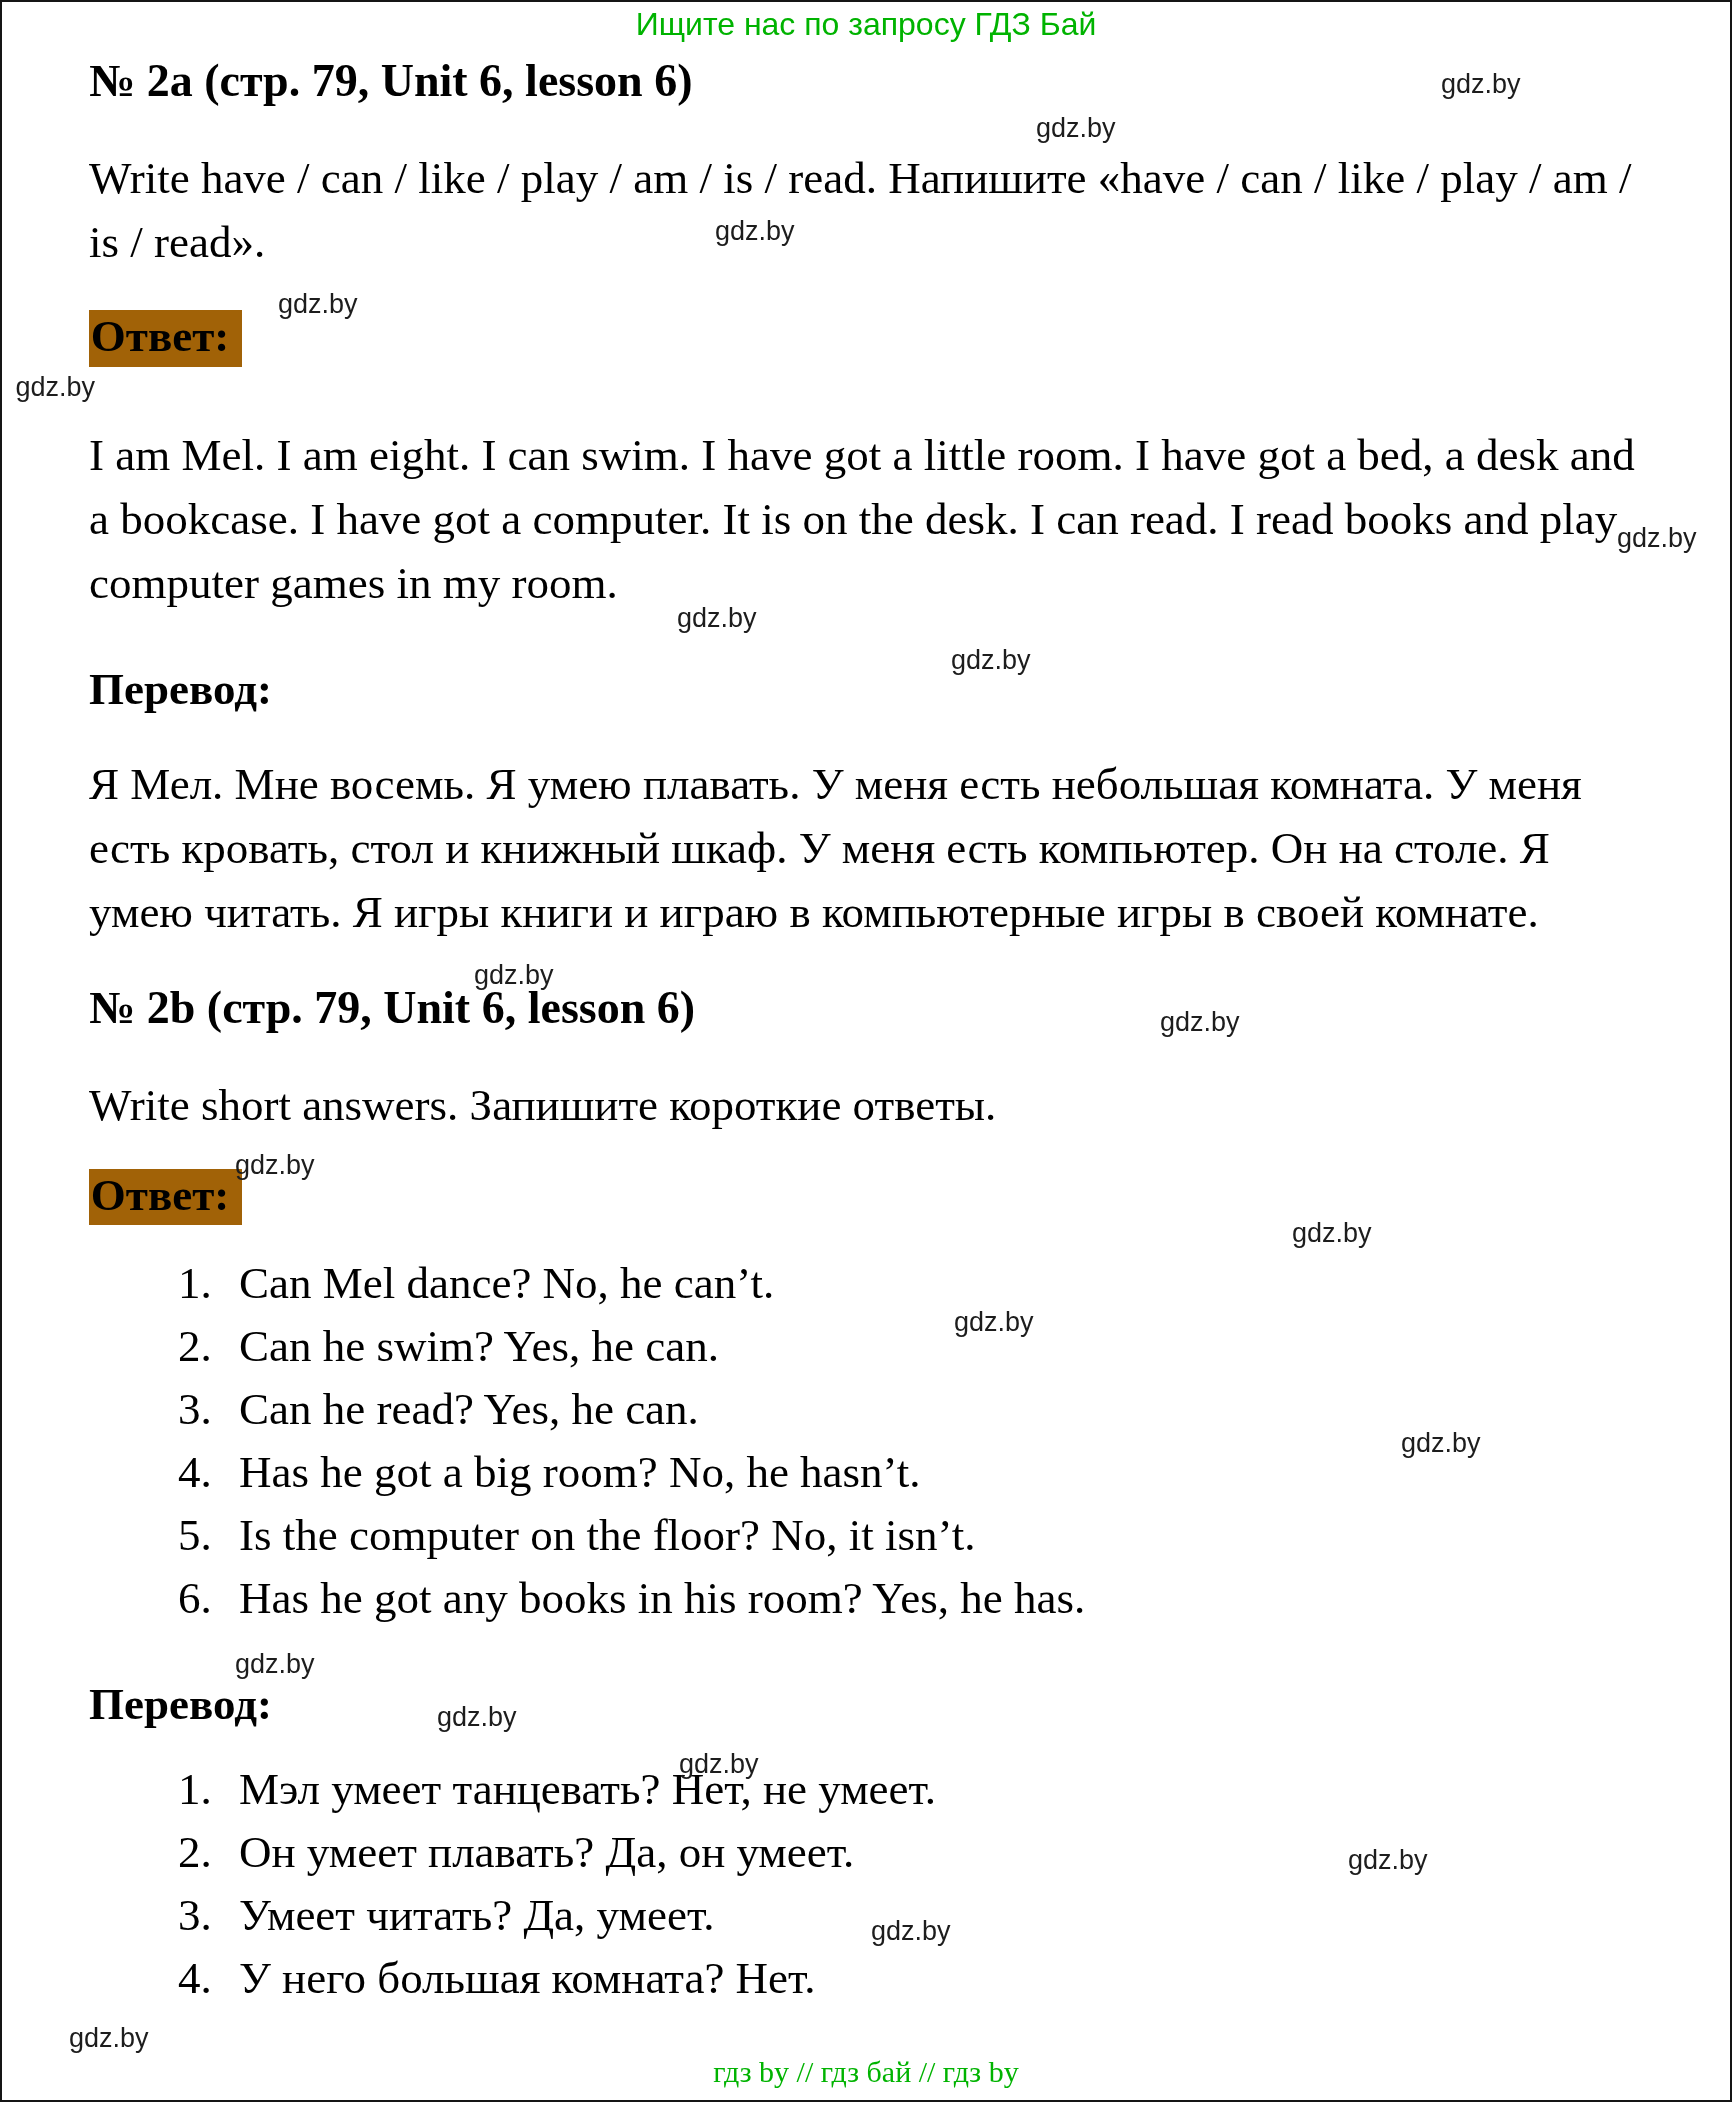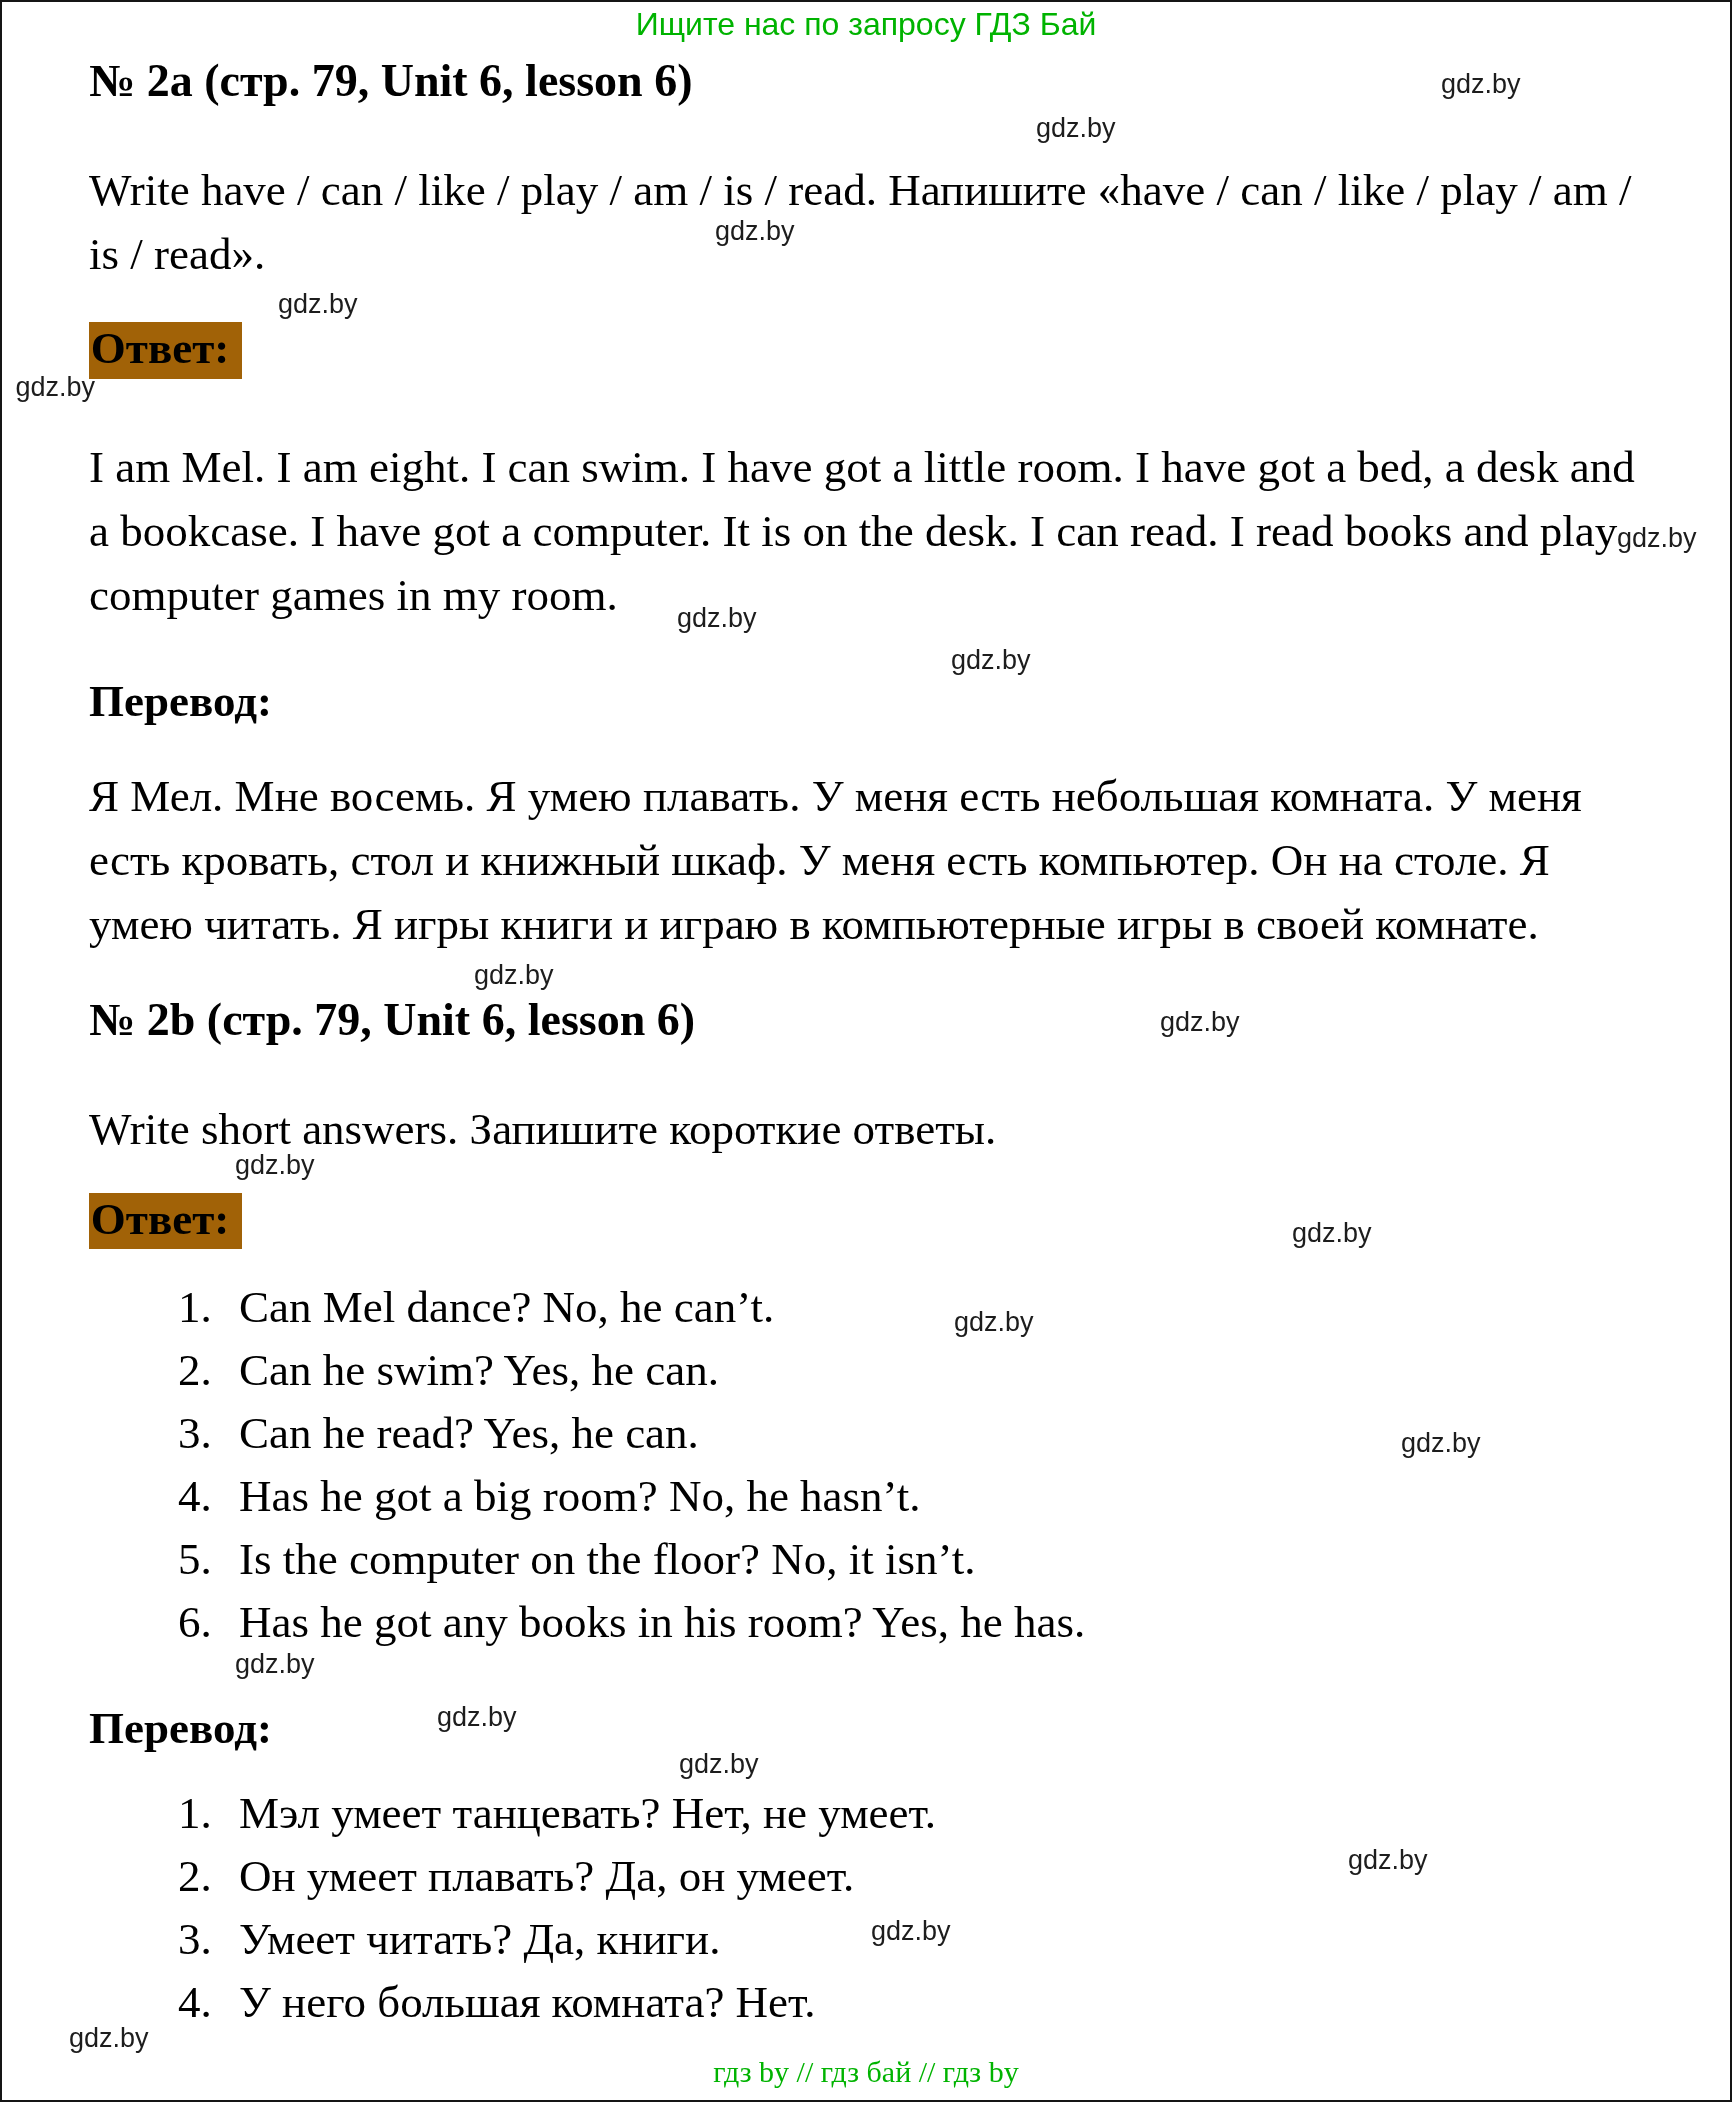--- a/index.html
+++ b/index.html
@@ -24,21 +24,21 @@
     position:absolute; top:0; left:0; width:100%;
     padding:52px 85px 0 87px;
   }
   .ex-heading {
     font-size:46px; font-weight:bold; line-height:53px;
   }
   .ex-heading.second { margin-top:37px; }
   p.body {
     font-size:45px; line-height:64px;
     max-width:1567px;
-    margin-top:51px;
+    margin-top:39px;
   }
   .answer-label {
     display:inline-block;
     margin-top:36px;
     font-size:45px; font-weight:bold; line-height:53px;
     background:#a16207;
     padding:0 12.5px 3.6px 1.8px;
   }
   .answer-label.second { margin-top:32px; }
   .trans-label {
@@ -103,21 +103,21 @@
       <li>Has he got a big room? No, he hasn’t.</li>
       <li>Is the computer on the floor? No, it isn’t.</li>
       <li>Has he got any books in his room? Yes, he has.</li>
     </ol>
 
     <span class="trans-label">Перевод:</span>
 
     <ol class="num-list">
       <li>Мэл умеет танцевать? Нет, не умеет.</li>
       <li>Он умеет плавать? Да, он умеет.</li>
-      <li>Умеет читать? Да, книги.</li>
+      <li>Умеет читать? Да, умеет.</li>
       <li>У него большая комната? Нет.</li>
     </ol>
 
   </div>
 
   <span class="wm" style="left:1439px; top:67px;">gdz.by</span>
   <span class="wm" style="left:1034px; top:111px;">gdz.by</span>
   <span class="wm" style="left:713px;  top:214px;">gdz.by</span>
   <span class="wm" style="left:276px;  top:287px;">gdz.by</span>
   <span class="wm" style="left:13.4px;   top:370px;">gdz.by</span>

